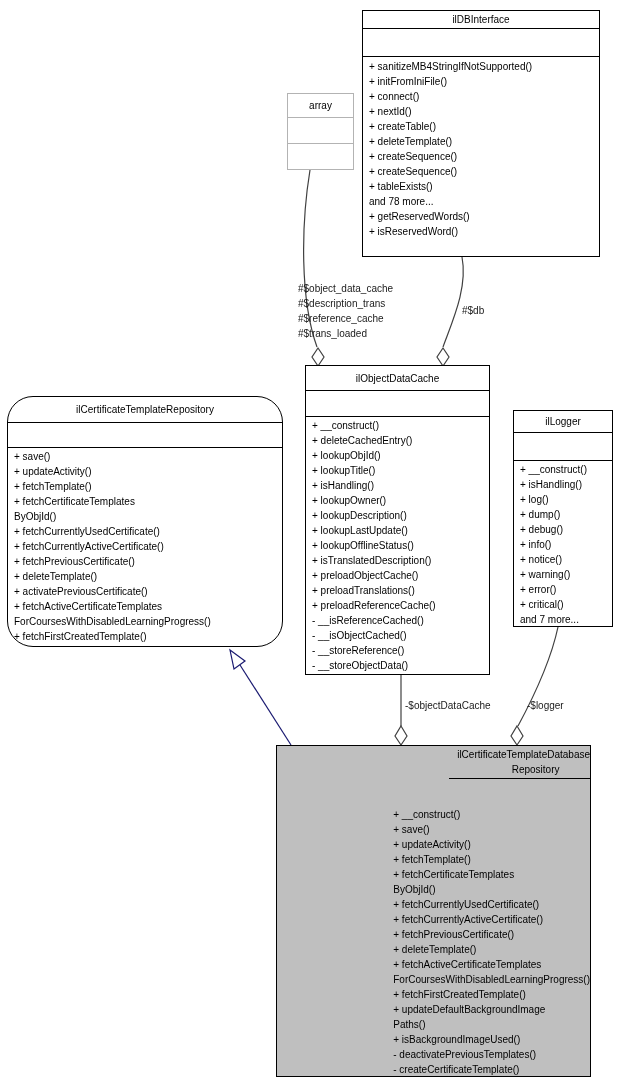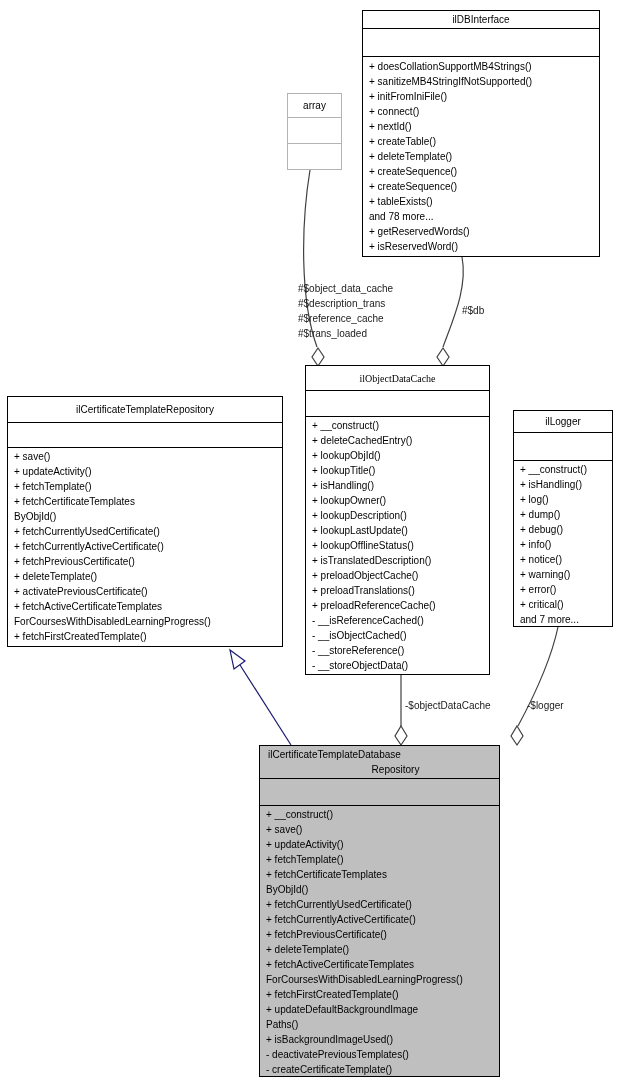--- a/index.html
+++ b/index.html
@@ -75,46 +75,45 @@
       <polygon class="inherit-head" points="230,650 245,661 234,669"></polygon>
     </g>
   </svg>
 
   <div class="class-box" style="left:362px;top:10px;width:238px;height:247px;">
     <div class="class-title" style="height:18px;">
         <div>ilDBInterface</div>
       </div>
     <div class="class-attrs" style="height:28px;"></div>
     <div class="class-methods">
-        <div>+ doesCollationSupportMB4Strings()</div>
         <div>+ sanitizeMB4StringIfNotSupported()</div>
         <div>+ initFromIniFile()</div>
         <div>+ connect()</div>
         <div>+ nextId()</div>
         <div>+ createTable()</div>
         <div>+ deleteTemplate()</div>
         <div>+ createSequence()</div>
         <div>+ createSequence()</div>
         <div>+ tableExists()</div>
         <div>and 78 more...</div>
         <div>+ getReservedWords()</div>
         <div>+ isReservedWord()</div>
       </div>
   </div>
 
-  <div class="class-box muted" style="left:287px;top:93px;width:55px;height:77px;">
+  <div class="class-box muted" style="left:287px;top:93px;width:67px;height:77px;">
     <div class="class-title" style="height:24px;">
         <div>array</div>
       </div>
     <div class="class-attrs" style="height:26px;"></div>
     <div class="class-methods"></div>
   </div>
 
   <div class="class-box" style="left:305px;top:365px;width:185px;height:310px;">
-    <div class="class-title" style="height:25px;font-family:Liberation Serif, serif;">
+    <div class="class-title" style="height:25px;">
         <div>ilObjectDataCache</div>
       </div>
     <div class="class-attrs" style="height:26px;"></div>
     <div class="class-methods" style="padding-top:1px;">
         <div>+ __construct()</div>
         <div>+ deleteCachedEntry()</div>
         <div>+ lookupObjId()</div>
         <div>+ lookupTitle()</div>
         <div>+ isHandling()</div>
         <div>+ lookupOwner()</div>
@@ -125,21 +124,21 @@
         <div>+ preloadObjectCache()</div>
         <div>+ preloadTranslations()</div>
         <div>+ preloadReferenceCache()</div>
         <div>- __isReferenceCached()</div>
         <div>- __isObjectCached()</div>
         <div>- __storeReference()</div>
         <div>- __storeObjectData()</div>
       </div>
   </div>
 
-  <div class="class-box" style="left:7px;top:396px;width:276px;height:251px;">
+  <div class="class-box" style="left:7px;top:396px;width:276px;height:251px;border-radius:26px;">
     <div class="class-title" style="height:26px;">
         <div>ilCertificateTemplateRepository</div>
       </div>
     <div class="class-attrs" style="height:25px;"></div>
     <div class="class-methods" style="padding-top:1px;">
         <div>+ save()</div>
         <div>+ updateActivity()</div>
         <div>+ fetchTemplate()</div>
         <div>+ fetchCertificateTemplates</div>
         <div>ByObjId()</div>
@@ -167,21 +166,21 @@
         <div>+ debug()</div>
         <div>+ info()</div>
         <div>+ notice()</div>
         <div>+ warning()</div>
         <div>+ error()</div>
         <div>+ critical()</div>
         <div>and 7 more...</div>
       </div>
   </div>
 
-  <div class="class-box highlight" style="left:259px;top:745px;width:241px;height:332px;">
+  <div class="class-box highlight" style="left:276px;top:745px;width:315px;height:332px;align-items:flex-end;">
     <div class="class-title" style="height:33px;">
         <div>ilCertificateTemplateDatabase</div>
         <div>Repository</div>
       </div>
     <div class="class-attrs" style="height:27px;"></div>
     <div class="class-methods" style="padding-top:1px;">
         <div>+ __construct()</div>
         <div>+ save()</div>
         <div>+ updateActivity()</div>
         <div>+ fetchTemplate()</div>

